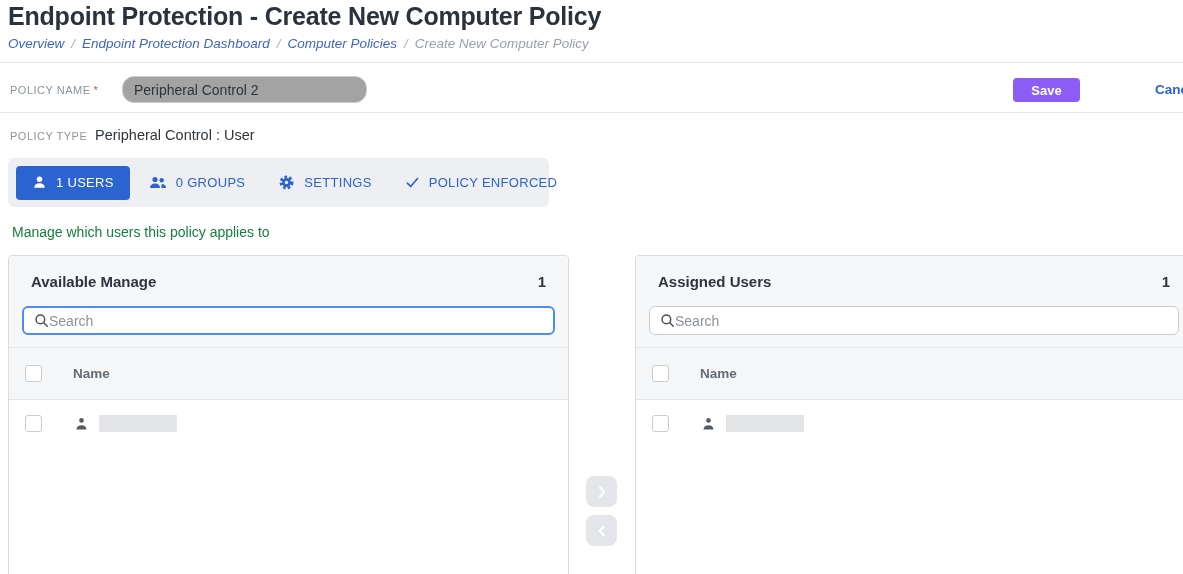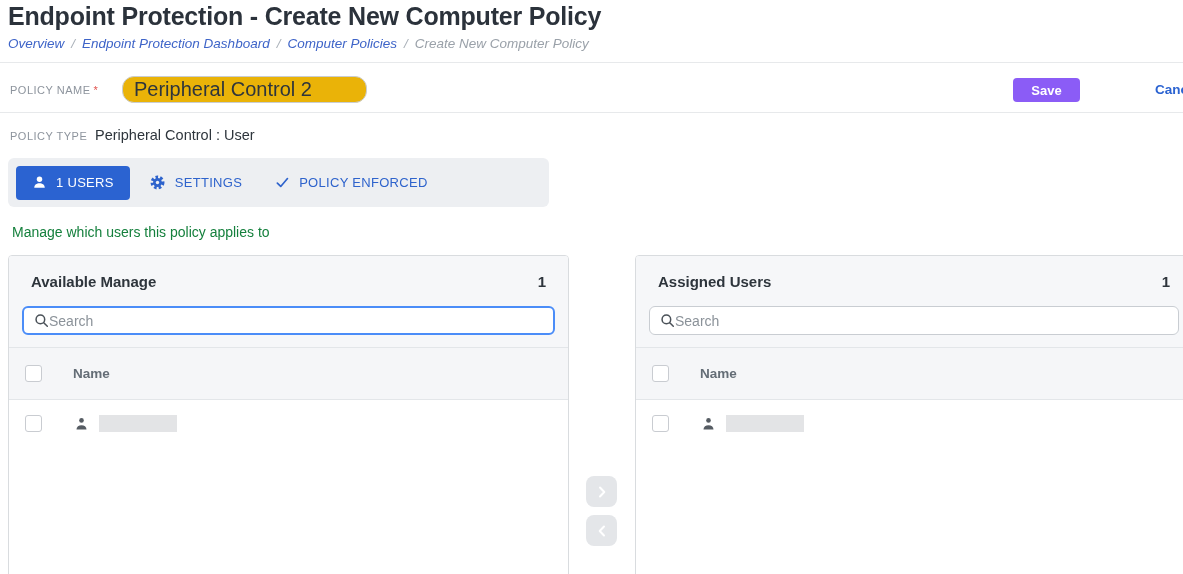--- a/index.html
+++ b/index.html
@@ -37,22 +37,22 @@
     left: 0; right: 0; height: 0;
     border-top: 1px solid #e7e9eb;
   }
   .field-label {
     font-size: 11px; color: #8d949d; letter-spacing: 0.5px; font-weight: 400;
   }
   .required { color: #e0524d; margin-left: 3px; }
   .name-input {
     left: 122px; top: 76px; width: 245px; height: 27px;
     border: 1px solid #c9cdd2; border-radius: 12px;
-    padding: 0 11px; font-size: 20px; color: #2e353c;
-    font-family: inherit; outline: none; background: #eab308;
+    padding: 0 11px; font-size: 14px; color: #2e353c;
+    font-family: inherit; outline: none; background: #a3a3a3;
   }
   .save-btn {
     left: 1013px; top: 78px; width: 67px; height: 24px;
     background: #8b5cf6; color: #fff; border: none; border-radius: 4px;
     font-size: 13px; font-weight: 700; font-family: inherit; cursor: pointer;
   }
   .cancel-btn {
     left: 1107px; top: 82px;
     color: #2b63d1; font-size: 13.5px; font-weight: 700; cursor: pointer; margin-left: 48px;
   }
@@ -170,20 +170,31 @@
 
   <div class="abs tabbar">
     <div class="tab active">
       <span class="icn">
         <svg width="15" height="15" viewBox="0 0 16 16">
             <circle cx="8" cy="4.6" r="2.9" fill="#fff"></circle>
             <path d="M2.4 13.6c0-3.1 2.6-4.7 5.6-4.7s5.6 1.6 5.6 4.7z" fill="#fff"></path>
           </svg>
       </span>
       <span>1 USERS</span>
+    </div>
+    <div class="tab">
+      <span class="icn">
+        <svg width="18" height="15" viewBox="0 0 18 14">
+            <circle cx="6" cy="4" r="2.6" fill="#2e63cc"></circle>
+            <circle cx="12.7" cy="4.7" r="2.2" fill="#2e63cc"></circle>
+            <path d="M1 12.4c0-2.9 2.2-4.5 5-4.5s5 1.6 5 4.5z" fill="#2e63cc"></path>
+            <path d="M12.7 8.6c2.4 0 4.3 1.5 4.3 3.8h-4.6z" fill="#2e63cc"></path>
+          </svg>
+      </span>
+      <span>0 GROUPS</span>
     </div>
     <div class="tab">
       <span class="icn">
         <svg width="17" height="17" viewBox="0 0 20 20">
             <circle cx="10" cy="10" r="6.2" fill="none" stroke="#2e63cc" stroke-width="4" stroke-dasharray="2.9 2.35"></circle>
             <circle cx="10" cy="10" r="5.2" fill="#2e63cc"></circle>
             <circle cx="10" cy="10" r="2" fill="#edeff2"></circle>
           </svg>
       </span>
       <span>SETTINGS</span>

